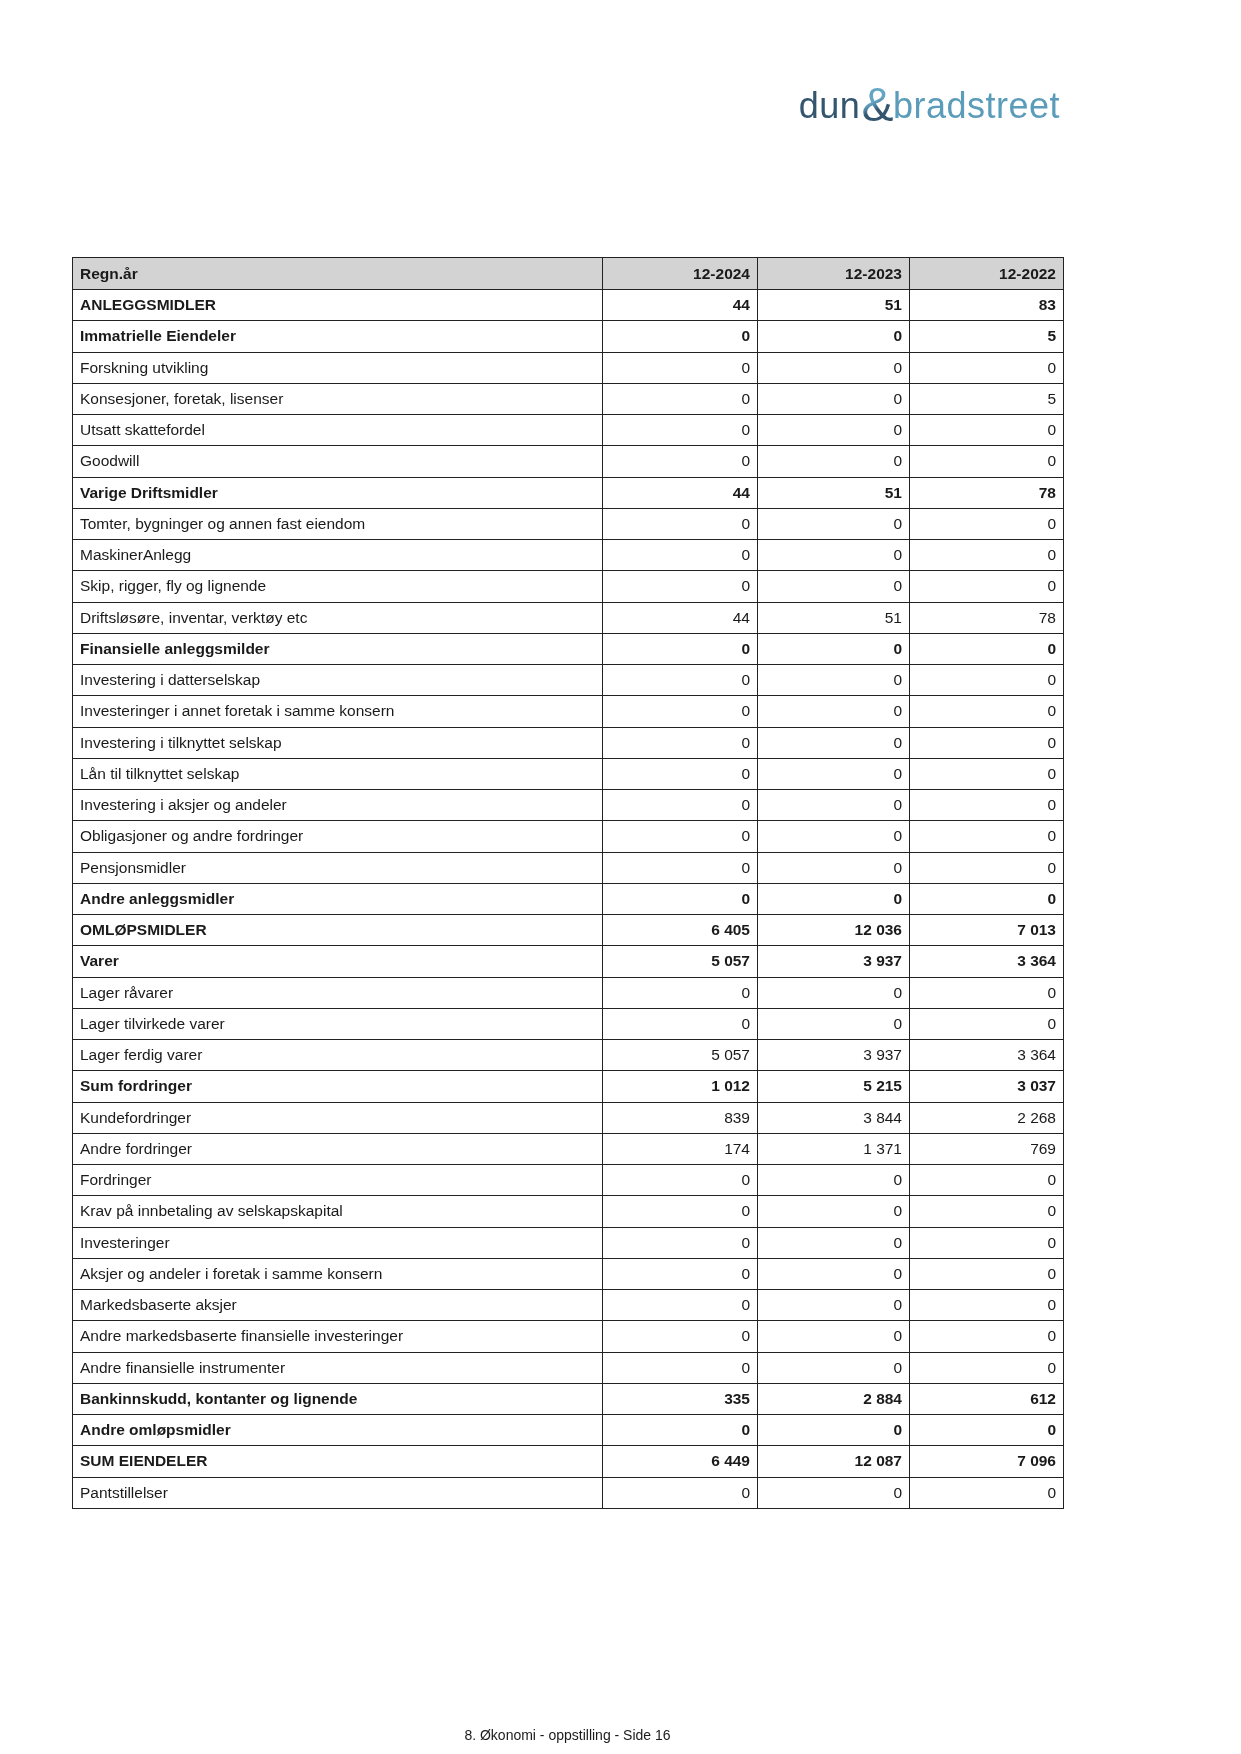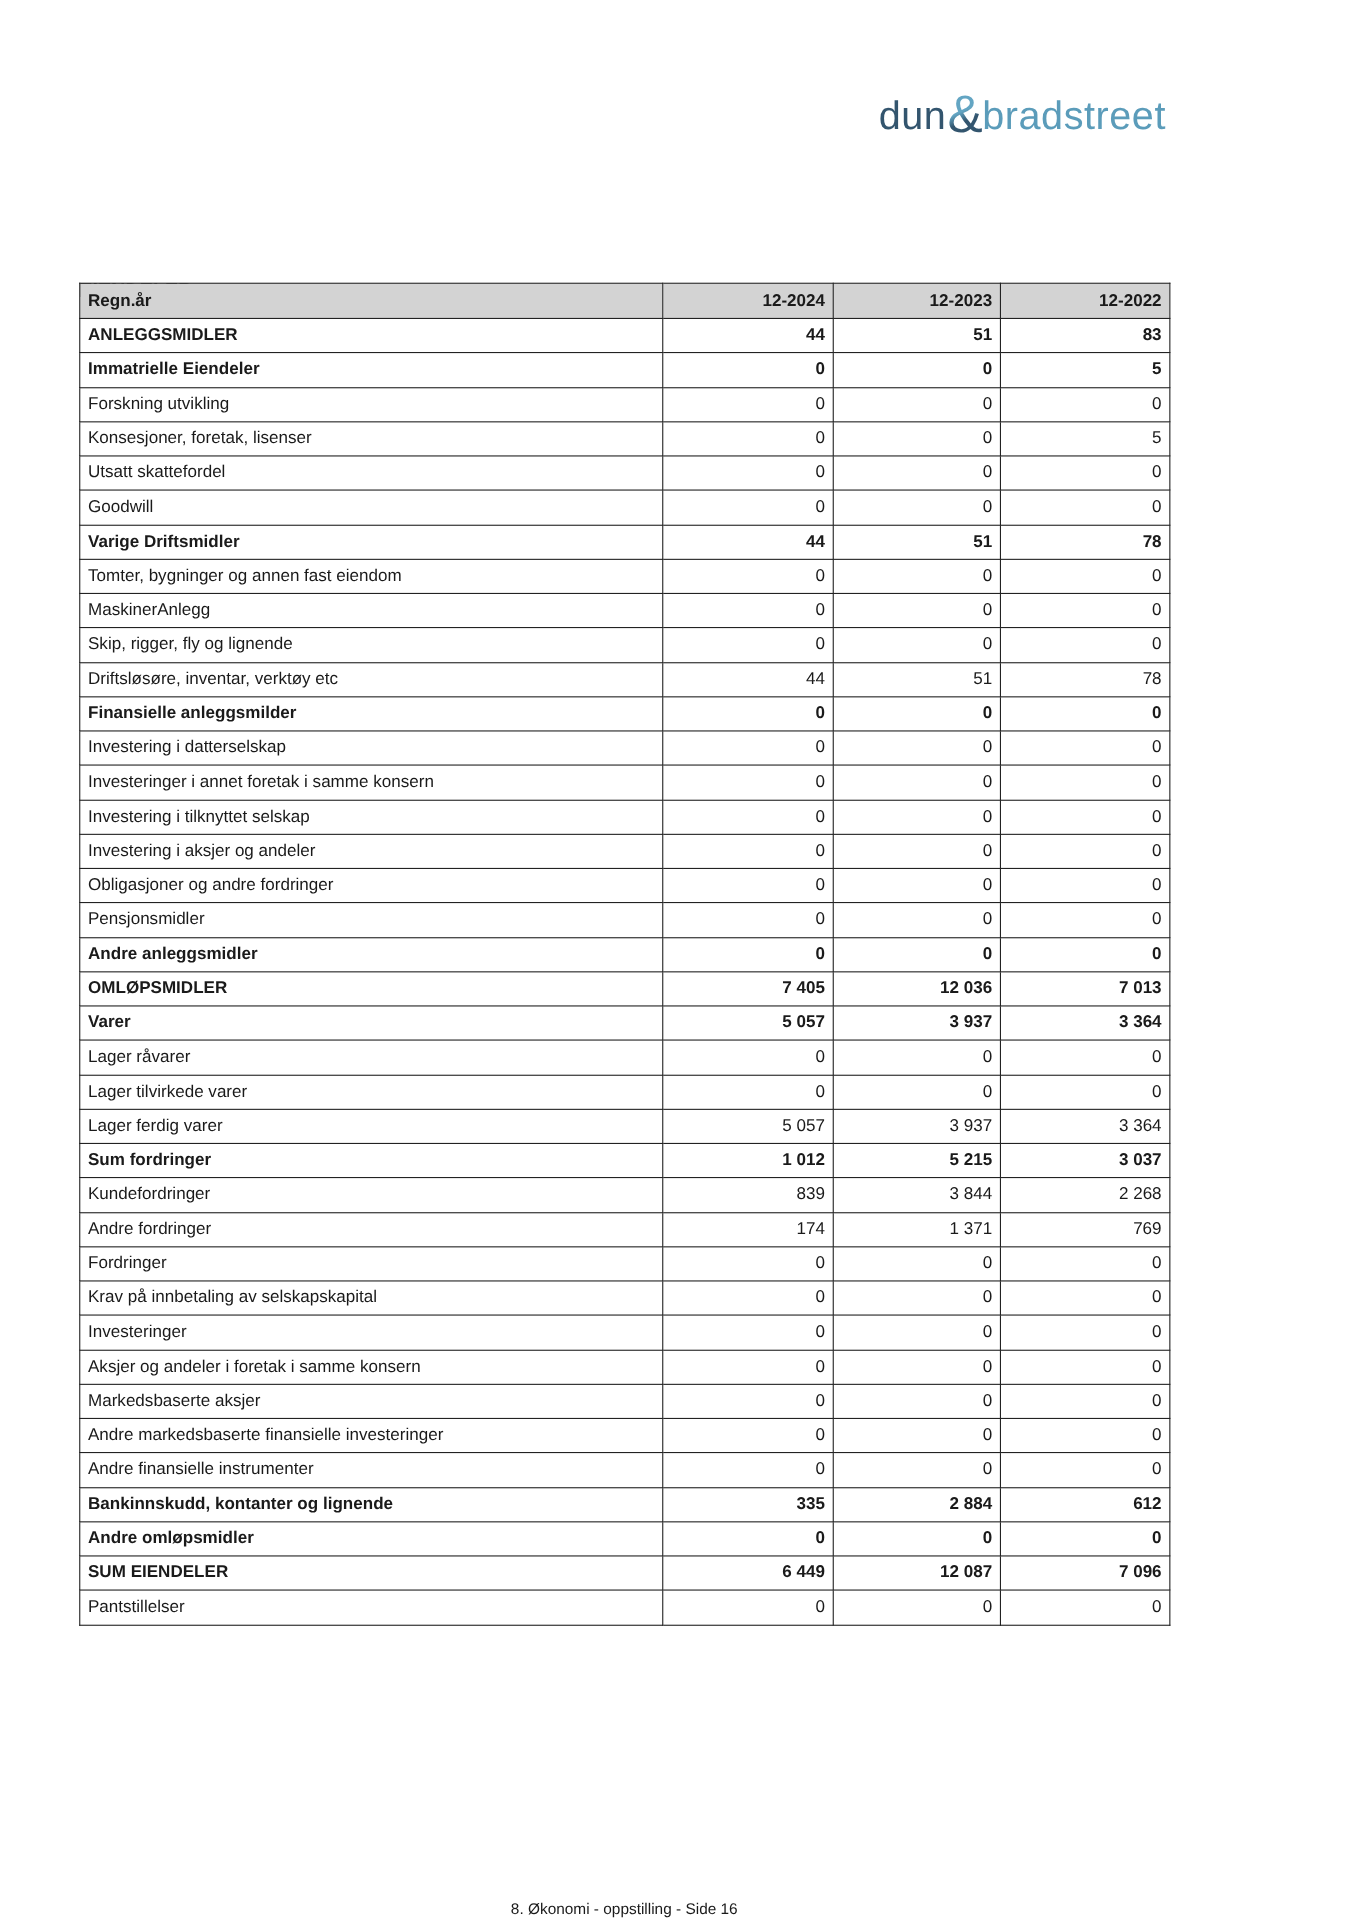--- a/index.html
+++ b/index.html
@@ -224,20 +224,26 @@
           <td class="num">0</td>
           <td class="num">0</td>
         </tr>
         <tr>
           <td>Investering i tilknyttet selskap</td>
           <td class="num">0</td>
           <td class="num">0</td>
           <td class="num">0</td>
         </tr>
         <tr>
+          <td>Lån til tilknyttet selskap</td>
+          <td class="num">0</td>
+          <td class="num">0</td>
+          <td class="num">0</td>
+        </tr>
+        <tr>
           <td>Investering i aksjer og andeler</td>
           <td class="num">0</td>
           <td class="num">0</td>
           <td class="num">0</td>
         </tr>
         <tr>
           <td>Obligasjoner og andre fordringer</td>
           <td class="num">0</td>
           <td class="num">0</td>
           <td class="num">0</td>
@@ -249,21 +255,21 @@
           <td class="num">0</td>
         </tr>
         <tr class="bold">
           <td>Andre anleggsmidler</td>
           <td class="num">0</td>
           <td class="num">0</td>
           <td class="num">0</td>
         </tr>
         <tr class="bold">
           <td>OMLØPSMIDLER</td>
-          <td class="num">7 405</td>
+          <td class="num">6 405</td>
           <td class="num">12 036</td>
           <td class="num">7 013</td>
         </tr>
         <tr class="bold">
           <td>Varer</td>
           <td class="num">5 057</td>
           <td class="num">3 937</td>
           <td class="num">3 364</td>
         </tr>
         <tr>

